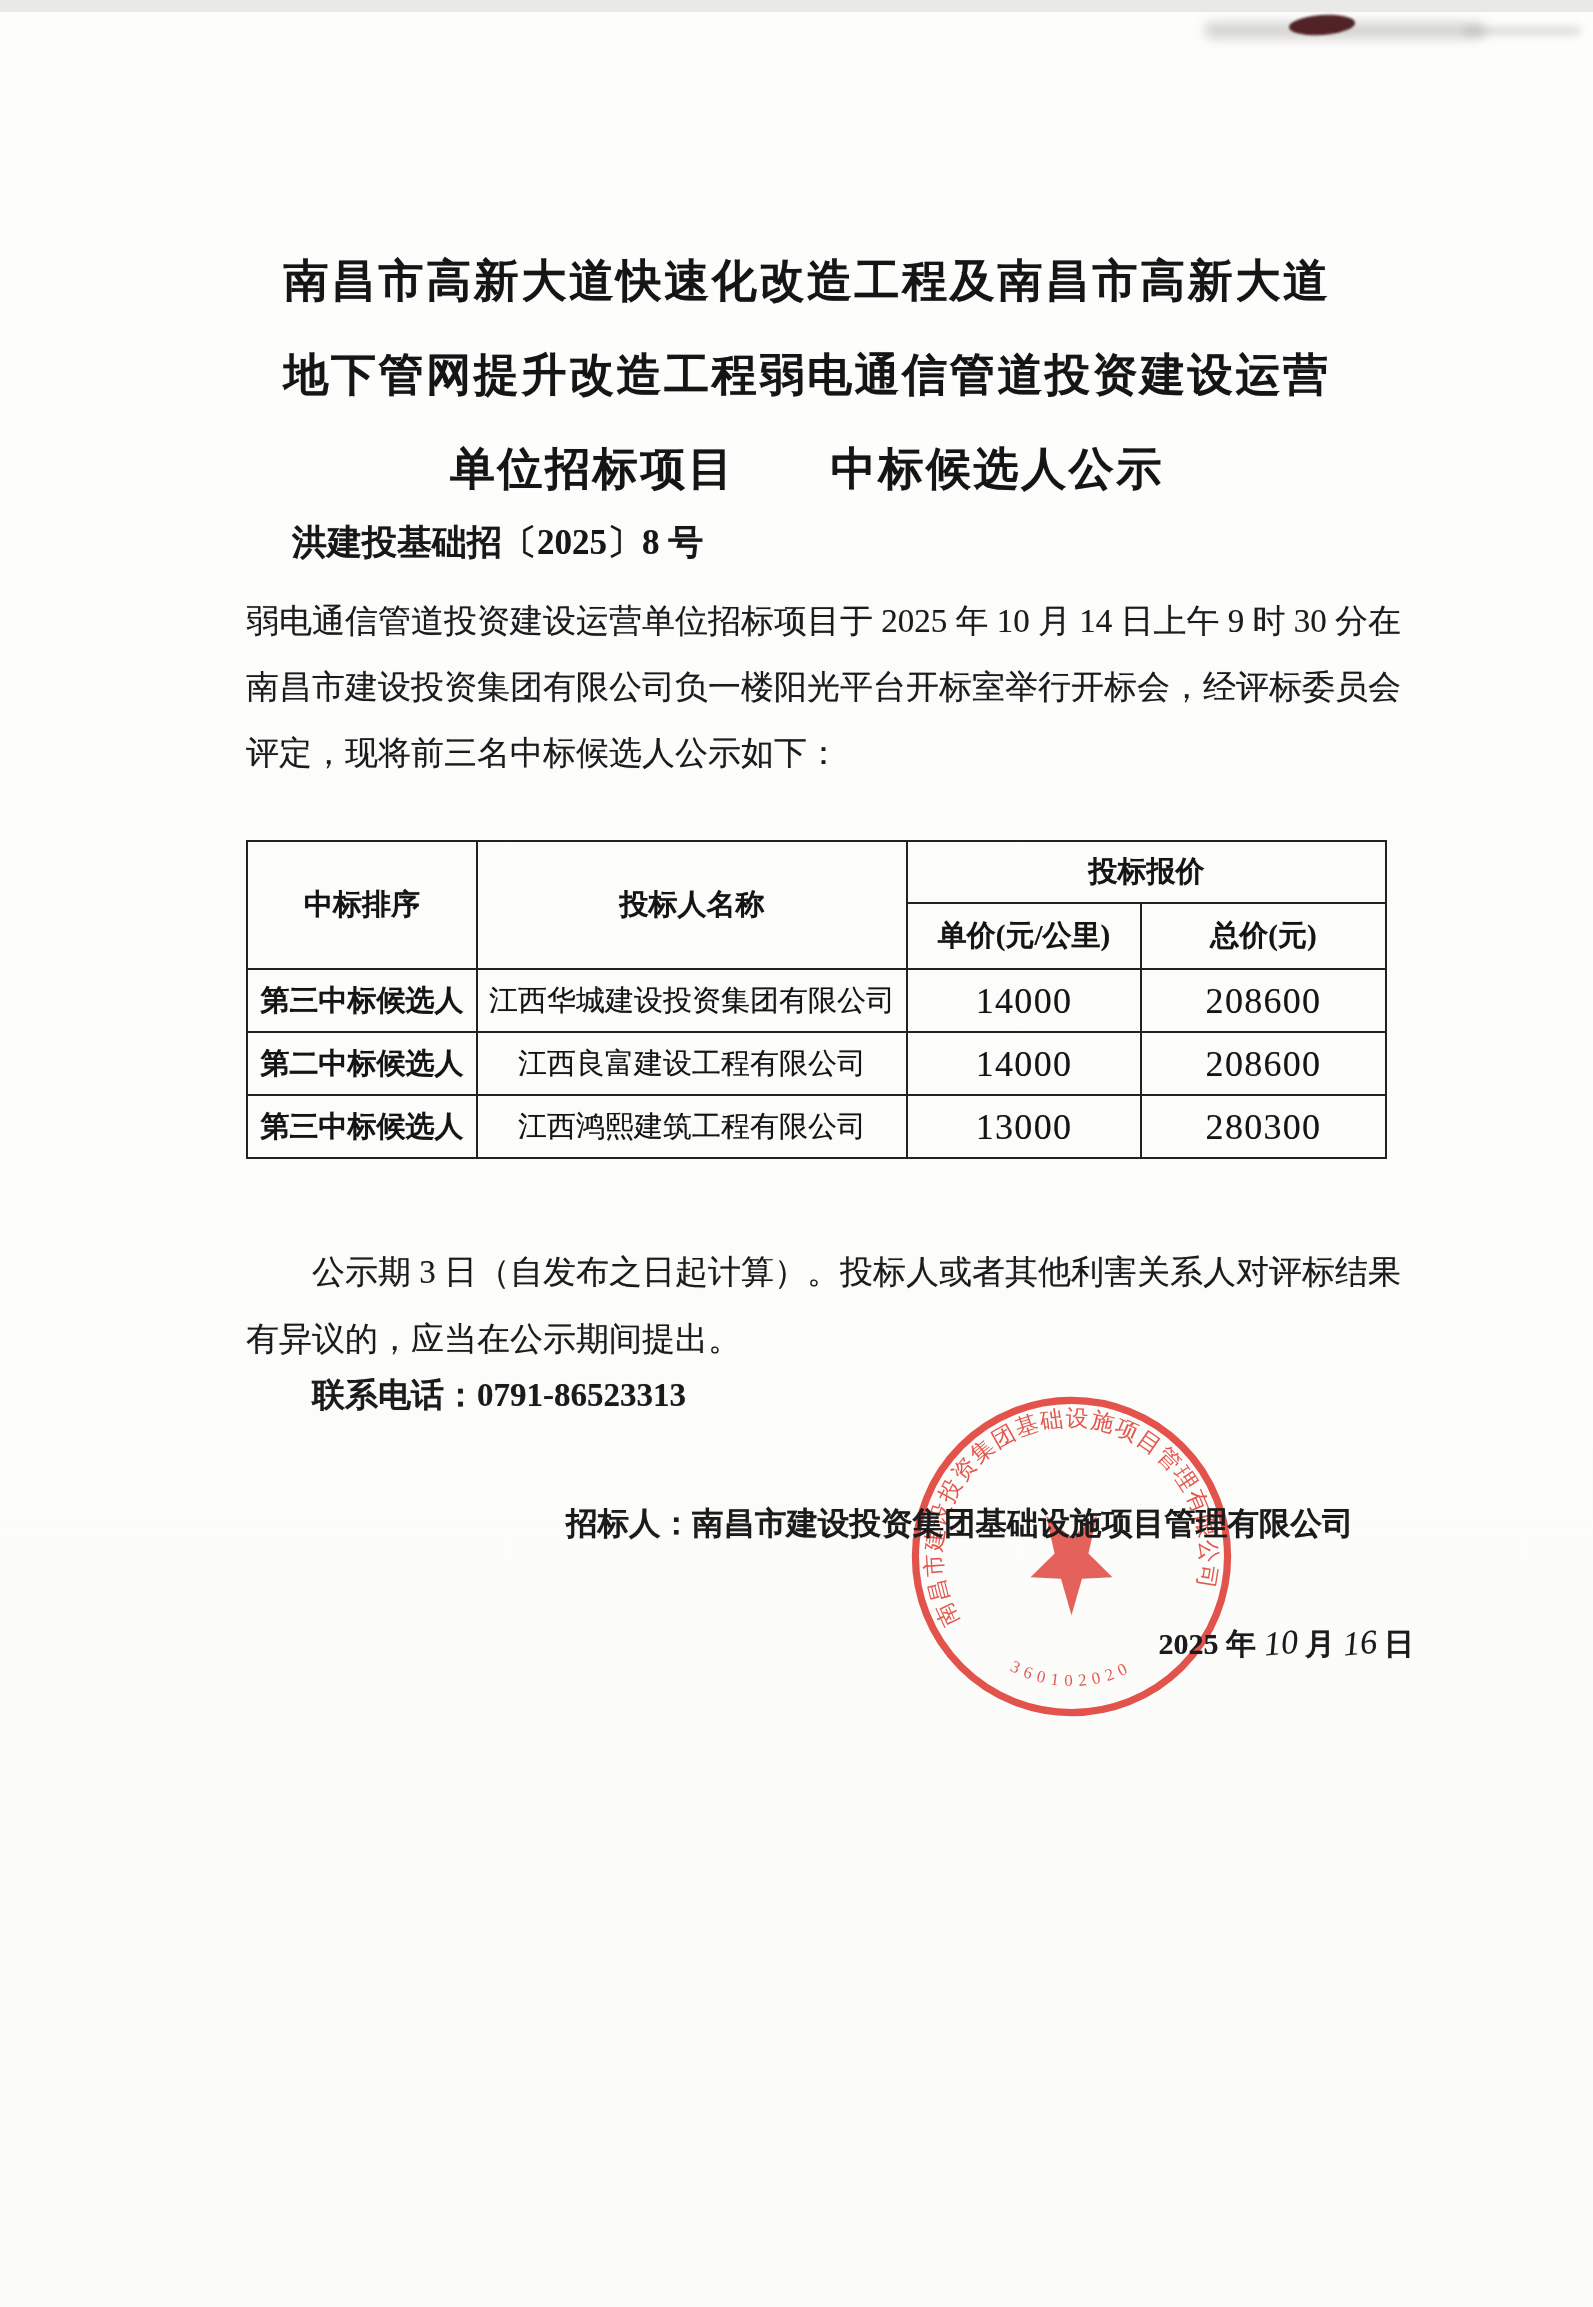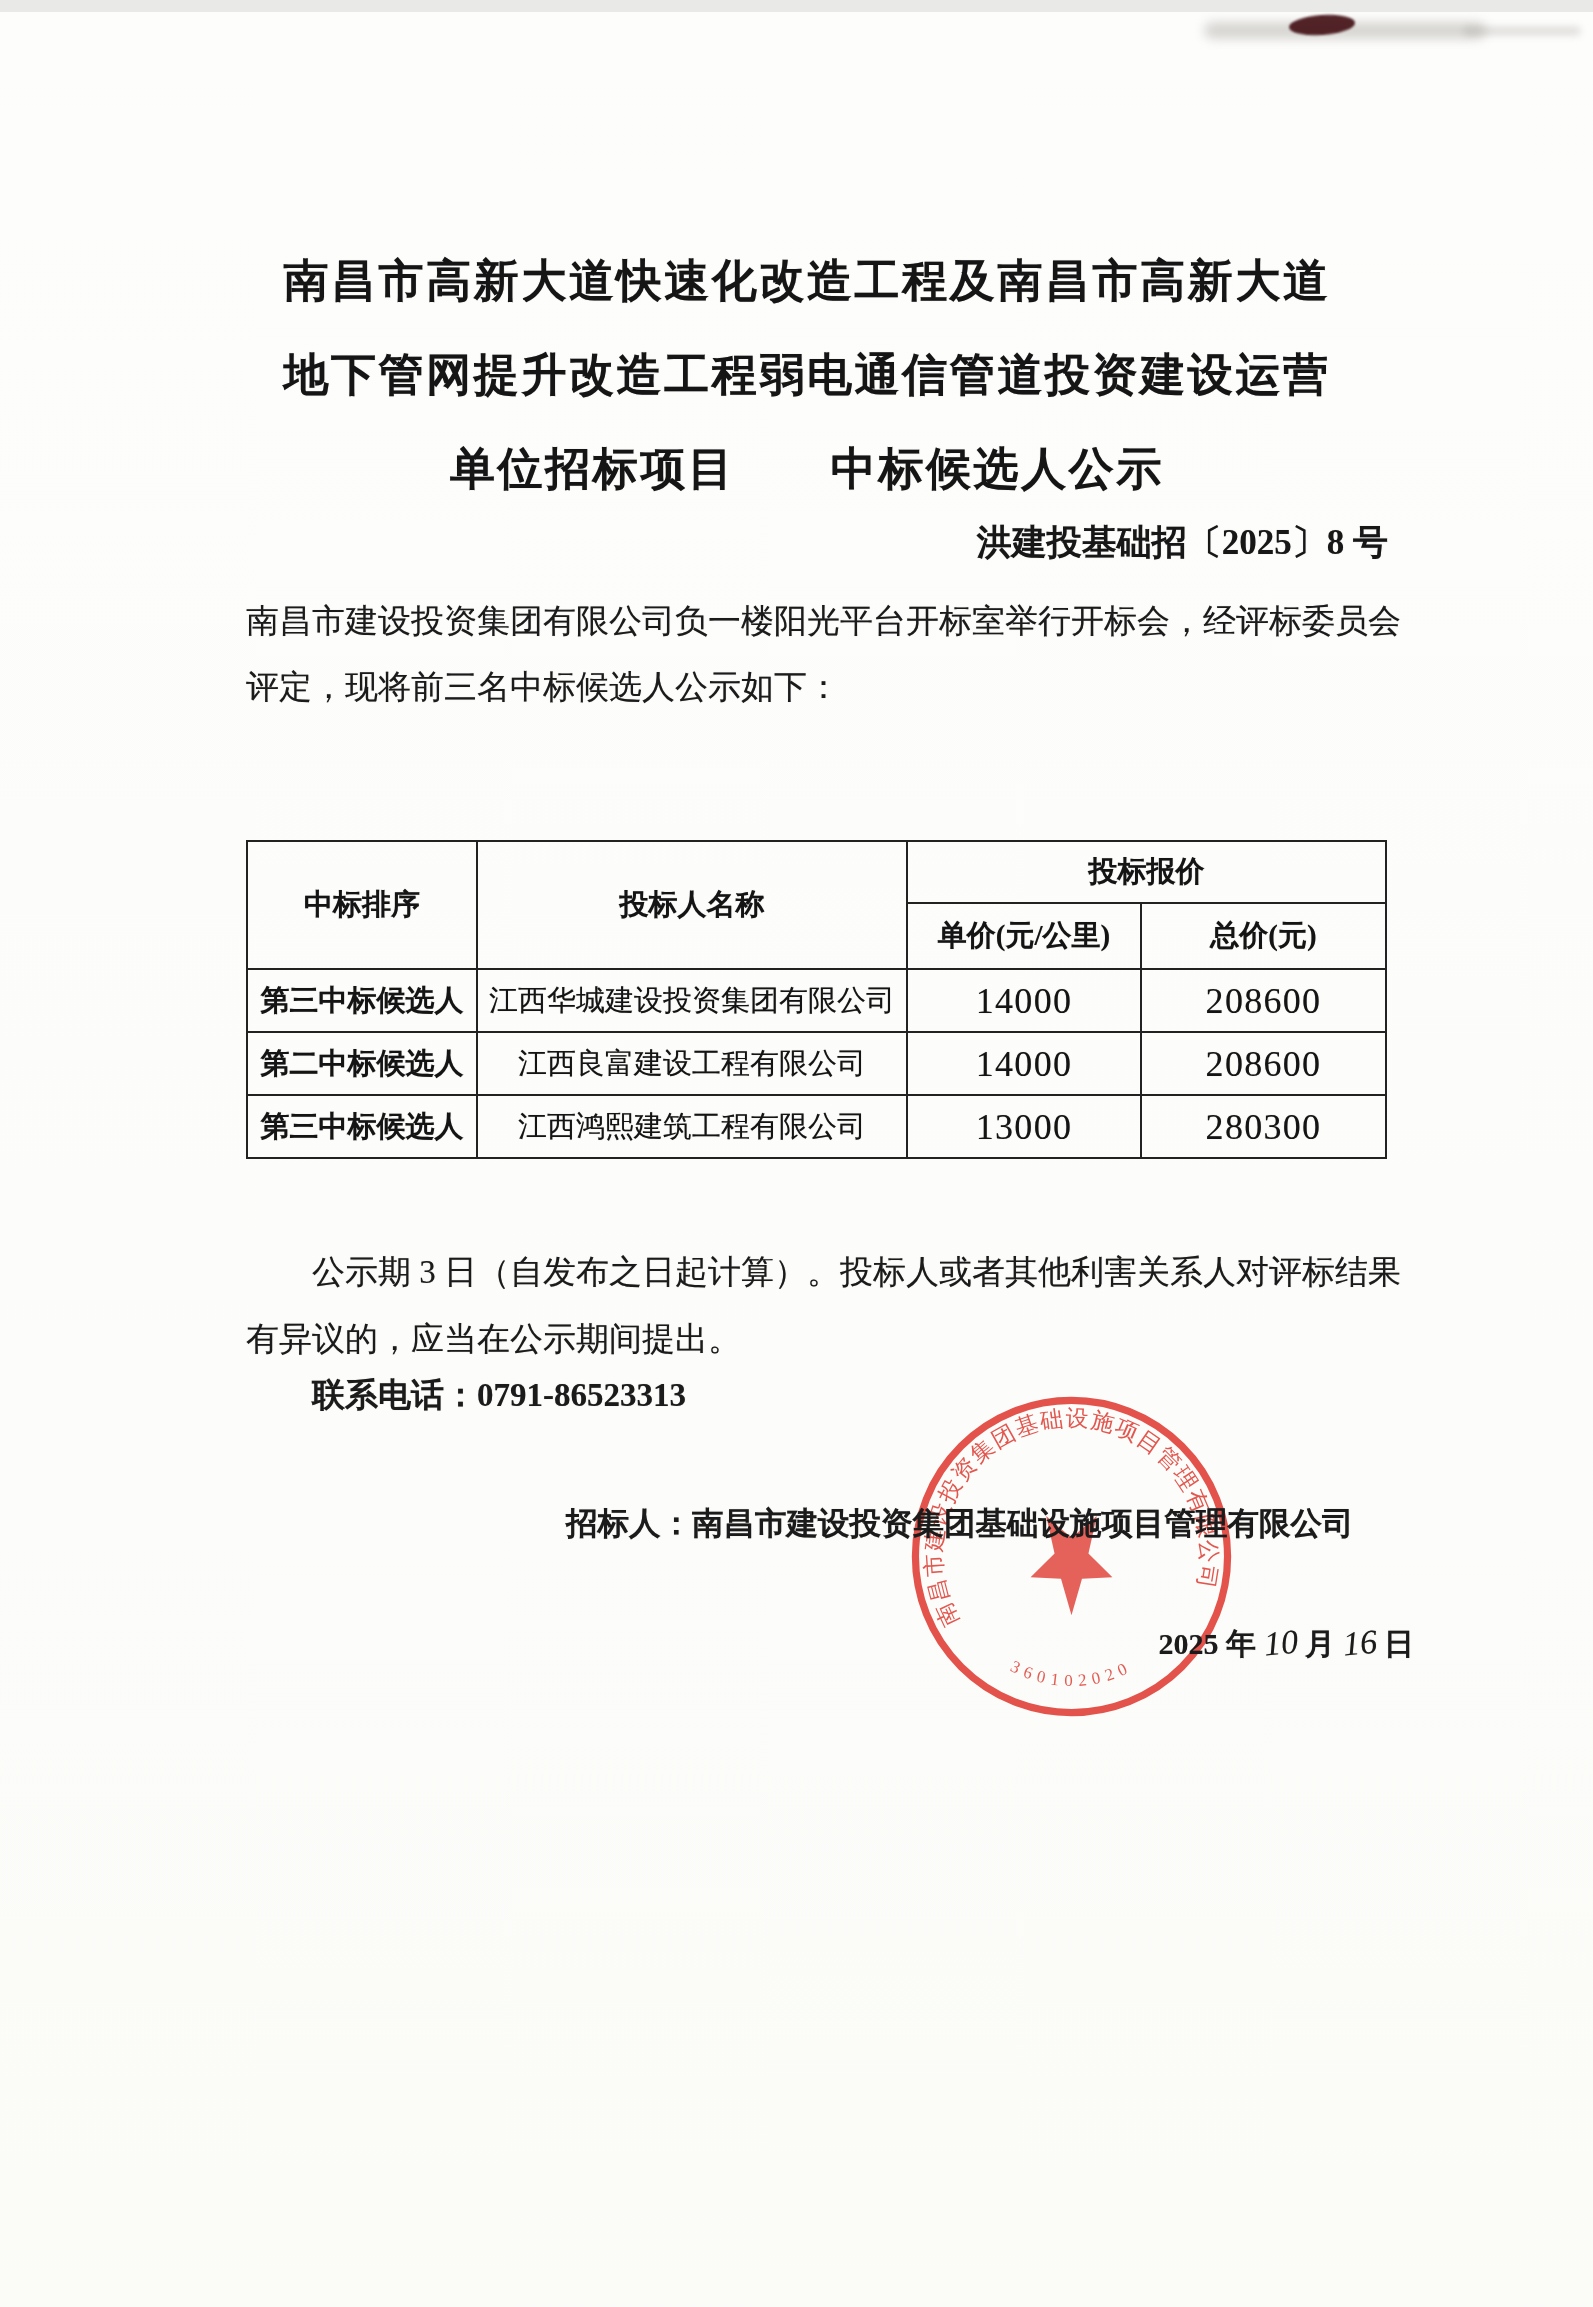--- a/index.html
+++ b/index.html
@@ -10,21 +10,21 @@
     color:#1b1b1b;overflow:hidden;
   }
   .soft{text-shadow:0 0 0.7px rgba(25,25,25,.45);}
   
   .streak{position:absolute;left:1204px;top:9.8px;width:282px;height:17px;border-radius:9.2px;background:#97948d;filter:blur(5.2px);opacity:.38;}
   .streak2{position:absolute;left:1463px;top:14.4px;width:118px;height:9.2px;border-radius:6.6px;background:#a5a29b;filter:blur(3.9px);opacity:.3;}
   .blob{position:absolute;left:1289px;top:3.3px;width:66px;height:19.7px;border-radius:50%;background:#451318;filter:blur(1.3px);opacity:.92;transform:rotate(-4deg);}
   
   .title{position:absolute;left:236px;top:222px;width:1142px;text-align:center;
     font-size:45px;font-weight:700;letter-spacing:2.6px;line-height:94px;white-space:nowrap;color:#151515;}
-  .docnum{position:absolute;left:246px;top:507px;width:1142px;text-align:right;text-indent:46px;
+  .docnum{position:absolute;left:246px;top:507px;width:1142px;text-align:left;text-indent:46px;
     font-size:35px;font-weight:700;white-space:nowrap;color:#171717;}
   
   .intro{position:absolute;left:246px;top:576px;font-size:33px;line-height:66px;font-weight:500;white-space:nowrap;}
   .ind{text-indent:66px;}
   .notice{position:absolute;left:246px;top:1227px;font-size:33px;line-height:67px;font-weight:500;white-space:nowrap;}
   .contact{position:absolute;left:312px;top:1361px;font-size:33px;font-weight:600;white-space:nowrap;}
   
   .btable{position:absolute;left:246px;top:828px;border-collapse:collapse;table-layout:fixed;
     font-size:29px;color:#141414;border:2.6px solid #1f1f1f;}
   .btable td{border:2px solid #222;text-align:center;vertical-align:middle;padding:0;overflow:hidden;}
@@ -50,20 +50,21 @@
 
   <div class="title soft">
     <div>南昌市高新大道快速化改造工程及南昌市高新大道</div>
     <div>地下管网提升改造工程弱电通信管道投资建设运营</div>
     <div>单位招标项目　　中标候选人公示</div>
   </div>
 
   <div class="docnum soft">洪建投基础招〔2025〕8 号</div>
 
   <div class="intro soft">
+    <div>弱电通信管道投资建设运营单位招标项目于 2025 年 10 月 14 日上午 9 时 30 分在</div>
     <div>南昌市建设投资集团有限公司负一楼阳光平台开标室举行开标会，经评标委员会</div>
     <div>评定，现将前三名中标候选人公示如下：</div>
   </div>
 
   <table class="btable soft">
     <colgroup>
       <col style="width:230px">
         <col style="width:430px">
         <col style="width:234px">
         <col style="width:245px">

